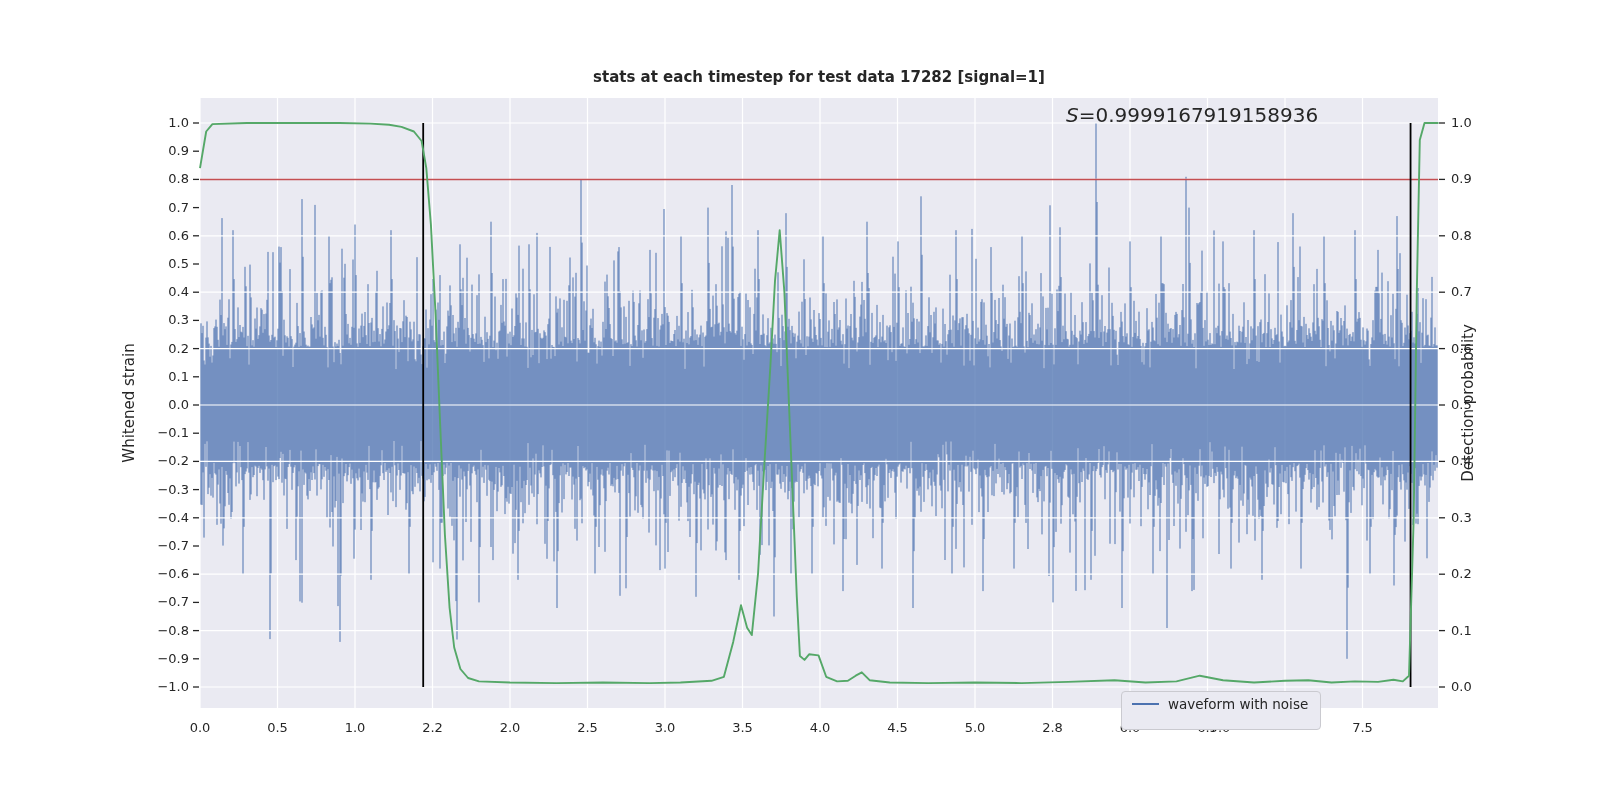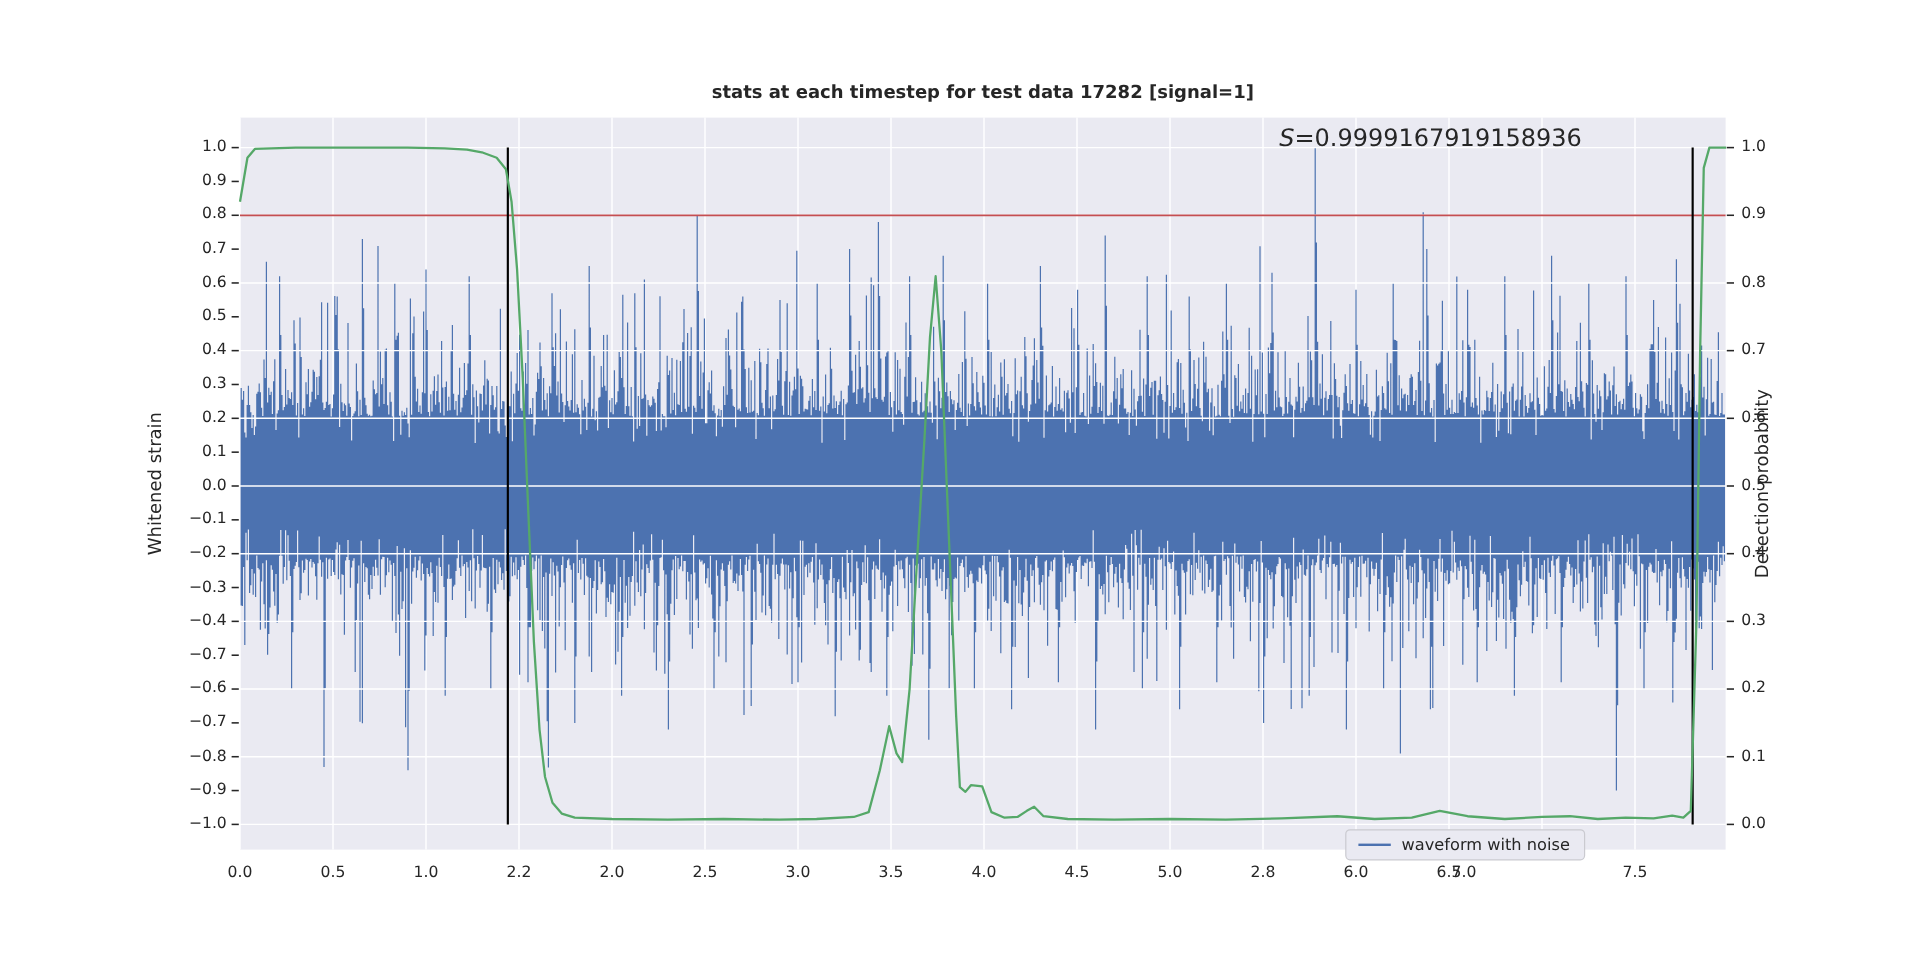--- a/index.html
+++ b/index.html
@@ -13,21 +13,21 @@
   .xlabel{left:200px;top:741px;width:1238px;text-align:center;font-size:15px;color:#262626;}
   .ylabel{width:400px;top:393px;height:20px;line-height:20px;text-align:center;font-size:15px;color:#262626;transform:rotate(-90deg);}
   .ylabel-left{left:-71px;}
   .ylabel-right{left:1268px;}
   .tick{font-size:13px;color:#262626;white-space:nowrap;}
   .xtick{top:720px;width:44px;margin-left:-22px;text-align:center;}
   .ytick-l{width:40px;text-align:right;left:149px;margin-top:-8px;}
   .ytick-r{width:40px;text-align:left;left:1451px;margin-top:-8px;}
   .legend{left:1121px;top:691px;display:flex;align-items:center;gap:9px;
           background:#eaeaf2;border:1px solid #cacad0;border-radius:4px;
-          padding:4px 12px 4px 10px;font-size:13.5px;color:#262626;}
+          padding:4px 12px 17px 10px;font-size:13.5px;color:#262626;}
   .legend .swatch{display:inline-block;width:27px;height:0;border-top:2px solid #4c72b0;}
 </style>
 </head>
 <body>
 
 <div id="figure">
   <svg id="chart-svg" width="1600" height="800">
       <rect x="200" y="98" width="1238" height="610" fill="#eaeaf2"></rect>
       <line x1="200" y1="98" x2="200" y2="708" stroke="#ffffff" stroke-width="1.2"></line>
       <line x1="277.5" y1="98" x2="277.5" y2="708" stroke="#ffffff" stroke-width="1.2"></line>

